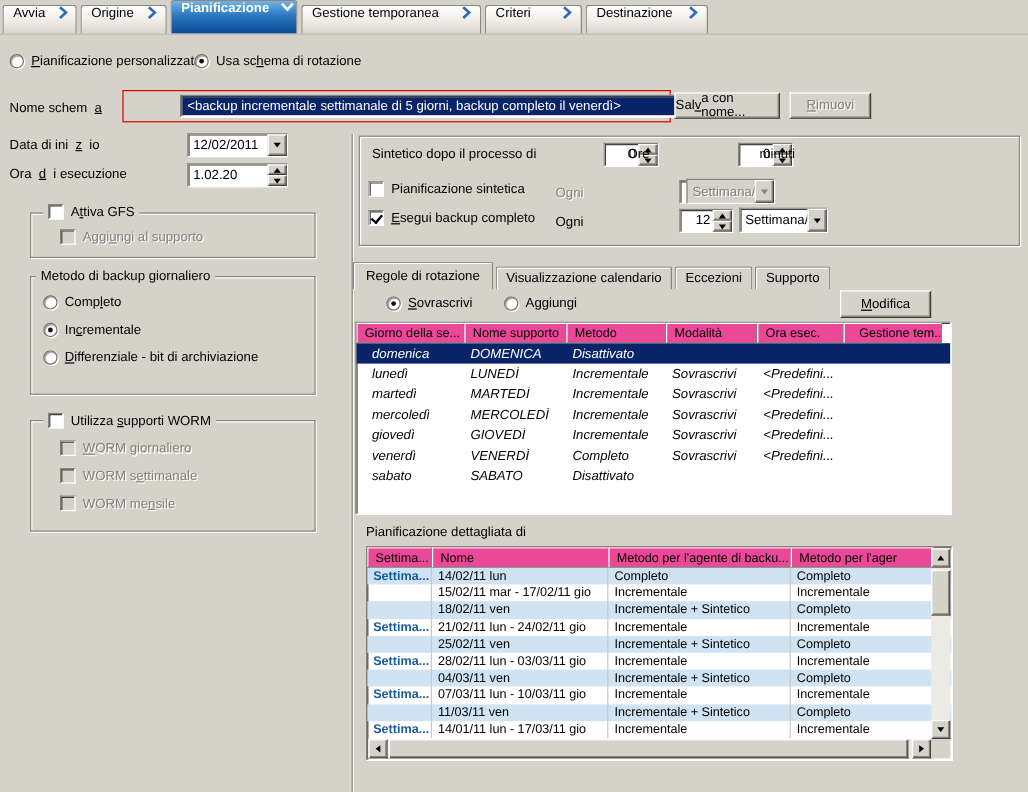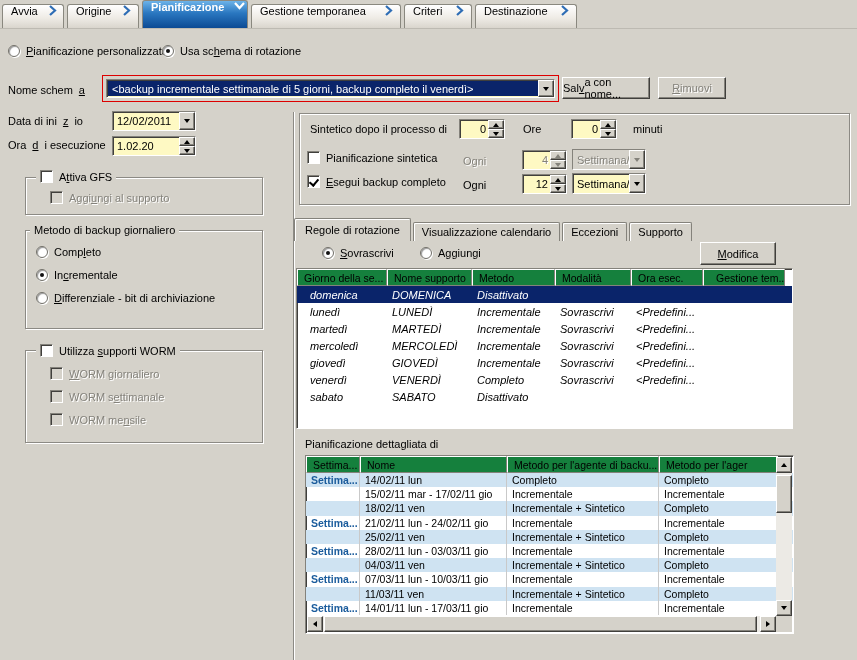--- a/index.html
+++ b/index.html
@@ -15,22 +15,22 @@
           border:1px solid #8a887f; border-bottom:none; border-radius:3px 3px 0 0; cursor:default; }
   .wtab.active { height:28px; background:linear-gradient(180deg,#6db3e9,#2a77c0 45%,#0b4a94);
                  color:#fff; font-weight:bold;margin-top:48px; }
   .wtab .lbl { white-space:nowrap; }
   .wtab .chev { margin-left:10px; display:inline-flex; }
 
   
   .btn { background:#d5d2ca; border:1px solid; border-color:#ffffff #403f3c #403f3c #ffffff;
          box-shadow:inset -1px -1px 0 #84827b; display:flex; align-items:center; justify-content:center; cursor:default; }
   .btn.disabled { color:#84827b; text-shadow:1px 1px 0 #fff; }
-  .sunken { background:#fef9c3; border:1px solid; border-color:#84827b #ffffff #ffffff #84827b;
-            box-shadow:inset 1px 1px 0 #403f3c; }
+  .sunken { background:#ffffff; border:1px solid; border-color:#84827b #ffffff #ffffff #84827b;
+            box-shadow:inset 1px 1px 0 #403f3c;margin-left:44px; }
   .groupbox { position:absolute; border:1px solid #8c8a84; box-shadow:1px 1px 0 #ffffff, inset 1px 1px 0 #ffffff; }
   .legend { position:absolute; background:#d5d2ca; padding:0 4px; white-space:nowrap; }
   .gray { color:#84827b; text-shadow:1px 1px 0 #fff; }
 
   
   .cb { position:relative; width:13px; height:13px; flex:0 0 13px; background:#fff;
         border:1px solid; border-color:#84827b #fff #fff #84827b; box-shadow:inset 1px 1px 0 #403f3c; }
   .cb.checked::after { content:""; position:absolute; left:3px; top:1px; width:4px; height:7px;
         border:solid #000; border-width:0 2px 2px 0; transform:rotate(40deg); }
   .cb.disabled { background:#d5d2ca; }
@@ -62,21 +62,21 @@
   
   .rtabs { position:absolute; left:294px; top:218px; height:23px; display:flex; align-items:flex-end; }
   .rtab { height:19px; display:flex; align-items:center; padding:0 8px; margin-right:2px; background:#d5d2ca;
           border:1px solid #84827b; border-bottom:none; border-radius:2px 2px 0 0; box-shadow:inset 1px 1px 0 #fff; }
   .rtab.active { height:23px; position:relative; z-index:2; padding:0 10px; }
 
   
   .tbl { position:absolute; background:#fff; border:1px solid; border-color:#84827b #fff #fff #84827b;
          box-shadow:inset 1px 1px 0 #403f3c; overflow:hidden; }
   .thead { display:flex; }
-  .hcell { background:#15803d; border:1px solid; border-color:#ffffff #84827b #84827b #ffffff;
+  .hcell { background:#ec4899; border:1px solid; border-color:#ffffff #84827b #84827b #ffffff;
            display:flex; align-items:center; padding-left:6px; font-size:10.5px; white-space:nowrap; overflow:hidden; }
   .trow { display:flex; }
   .tcell { overflow:hidden; white-space:nowrap; }
 
   .rot-body .trow { height:17px; align-items:center;font-style:italic; }
   .rot-body .tcell { padding-left:5px; }
   .rot-body .trow .c0 { padding-left:13px; }
   .rot-body .trow.selected { background:#0a246a; color:#fff; }
   .rot .hcell.c0,.rot-body .c0 { width:90px; }
   .rot .hcell.c1,.rot-body .c1 { width:85px; }
@@ -140,21 +140,21 @@
         </span>
     </div>
     <div class="wtab" style="width:150px">
       <span class="lbl">Gestione temporanea</span>
       <span class="chev">
           <svg width="9" height="11" viewBox="0 0 9 11">
             <path d="M2 1 L7 5.5 L2 10" fill="none" stroke="#2e6db5" stroke-width="2.2"></path>
           </svg>
         </span>
     </div>
-    <div class="wtab" style="width:68px">
+    <div class="wtab" style="width:81px">
       <span class="lbl">Criteri</span>
       <span class="chev">
           <svg width="9" height="11" viewBox="0 0 9 11">
             <path d="M2 1 L7 5.5 L2 10" fill="none" stroke="#2e6db5" stroke-width="2.2"></path>
           </svg>
         </span>
     </div>
     <div class="wtab" style="width:102px">
       <span class="lbl">Destinazione</span>
       <span class="chev">

